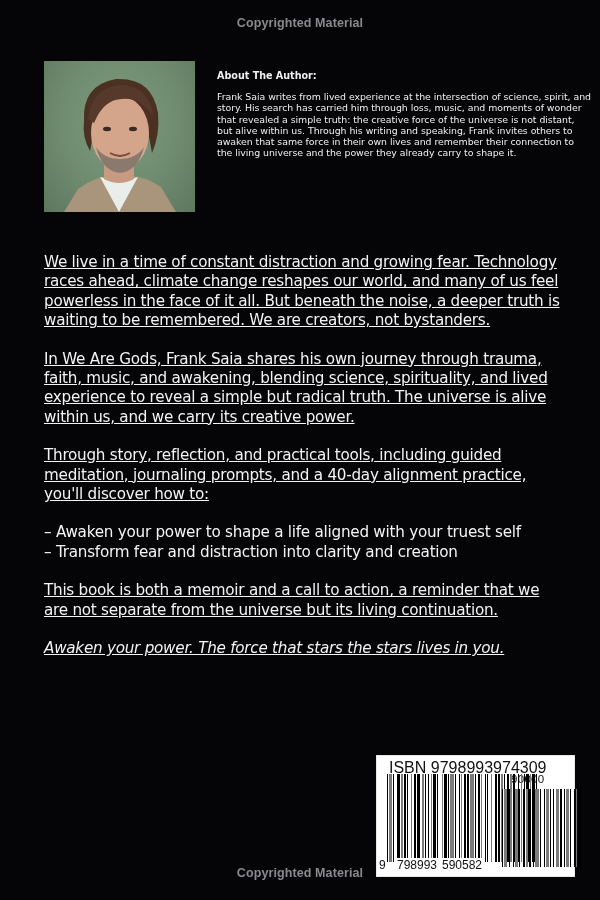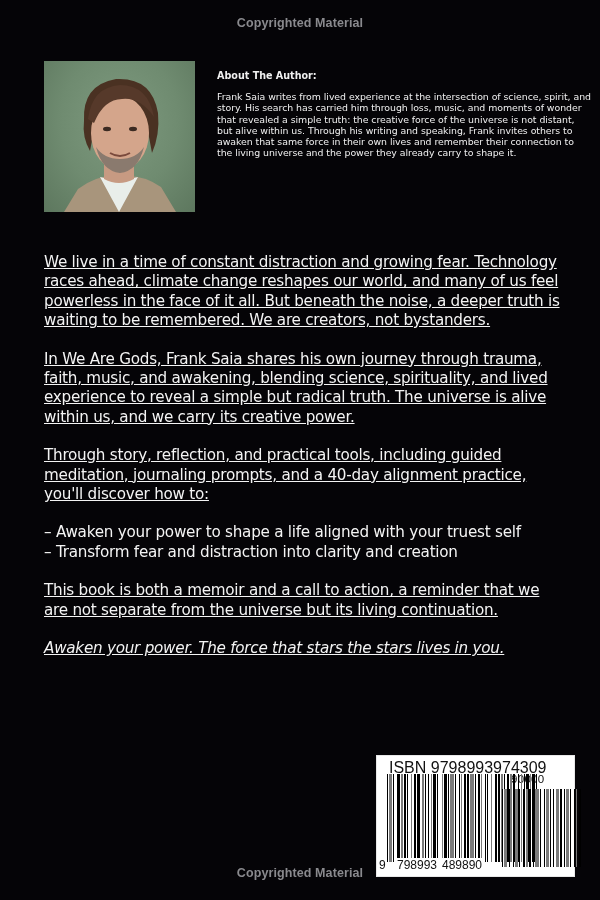--- a/index.html
+++ b/index.html
@@ -291,17 +291,17 @@
       <div class="bar" style="width: 1.2px; background: rgb(0, 0, 0);"></div>
       <div class="bar" style="width: 2.4px;"></div>
       <div class="bar" style="width: 1.2px; background: rgb(0, 0, 0);"></div>
       <div class="bar" style="width: 1.2px;"></div>
       <div class="bar" style="width: 1.2px; background: rgb(122, 122, 122);"></div>
       <div class="bar" style="width: 2.4px;"></div>
       <div class="bar" style="width: 1.2px; background: rgb(0, 0, 0);"></div>
     </div>
   <div class="digits" style="left:1px;">9</div>
   <div class="digits" style="left:19px;">798993</div>
-  <div class="digits" style="left:64px;">489890</div>
+  <div class="digits" style="left:64px;">590582</div>
 
 </div>
 
 <div class="watermark bottom">Copyrighted Material</div>
 
 </body></html>

